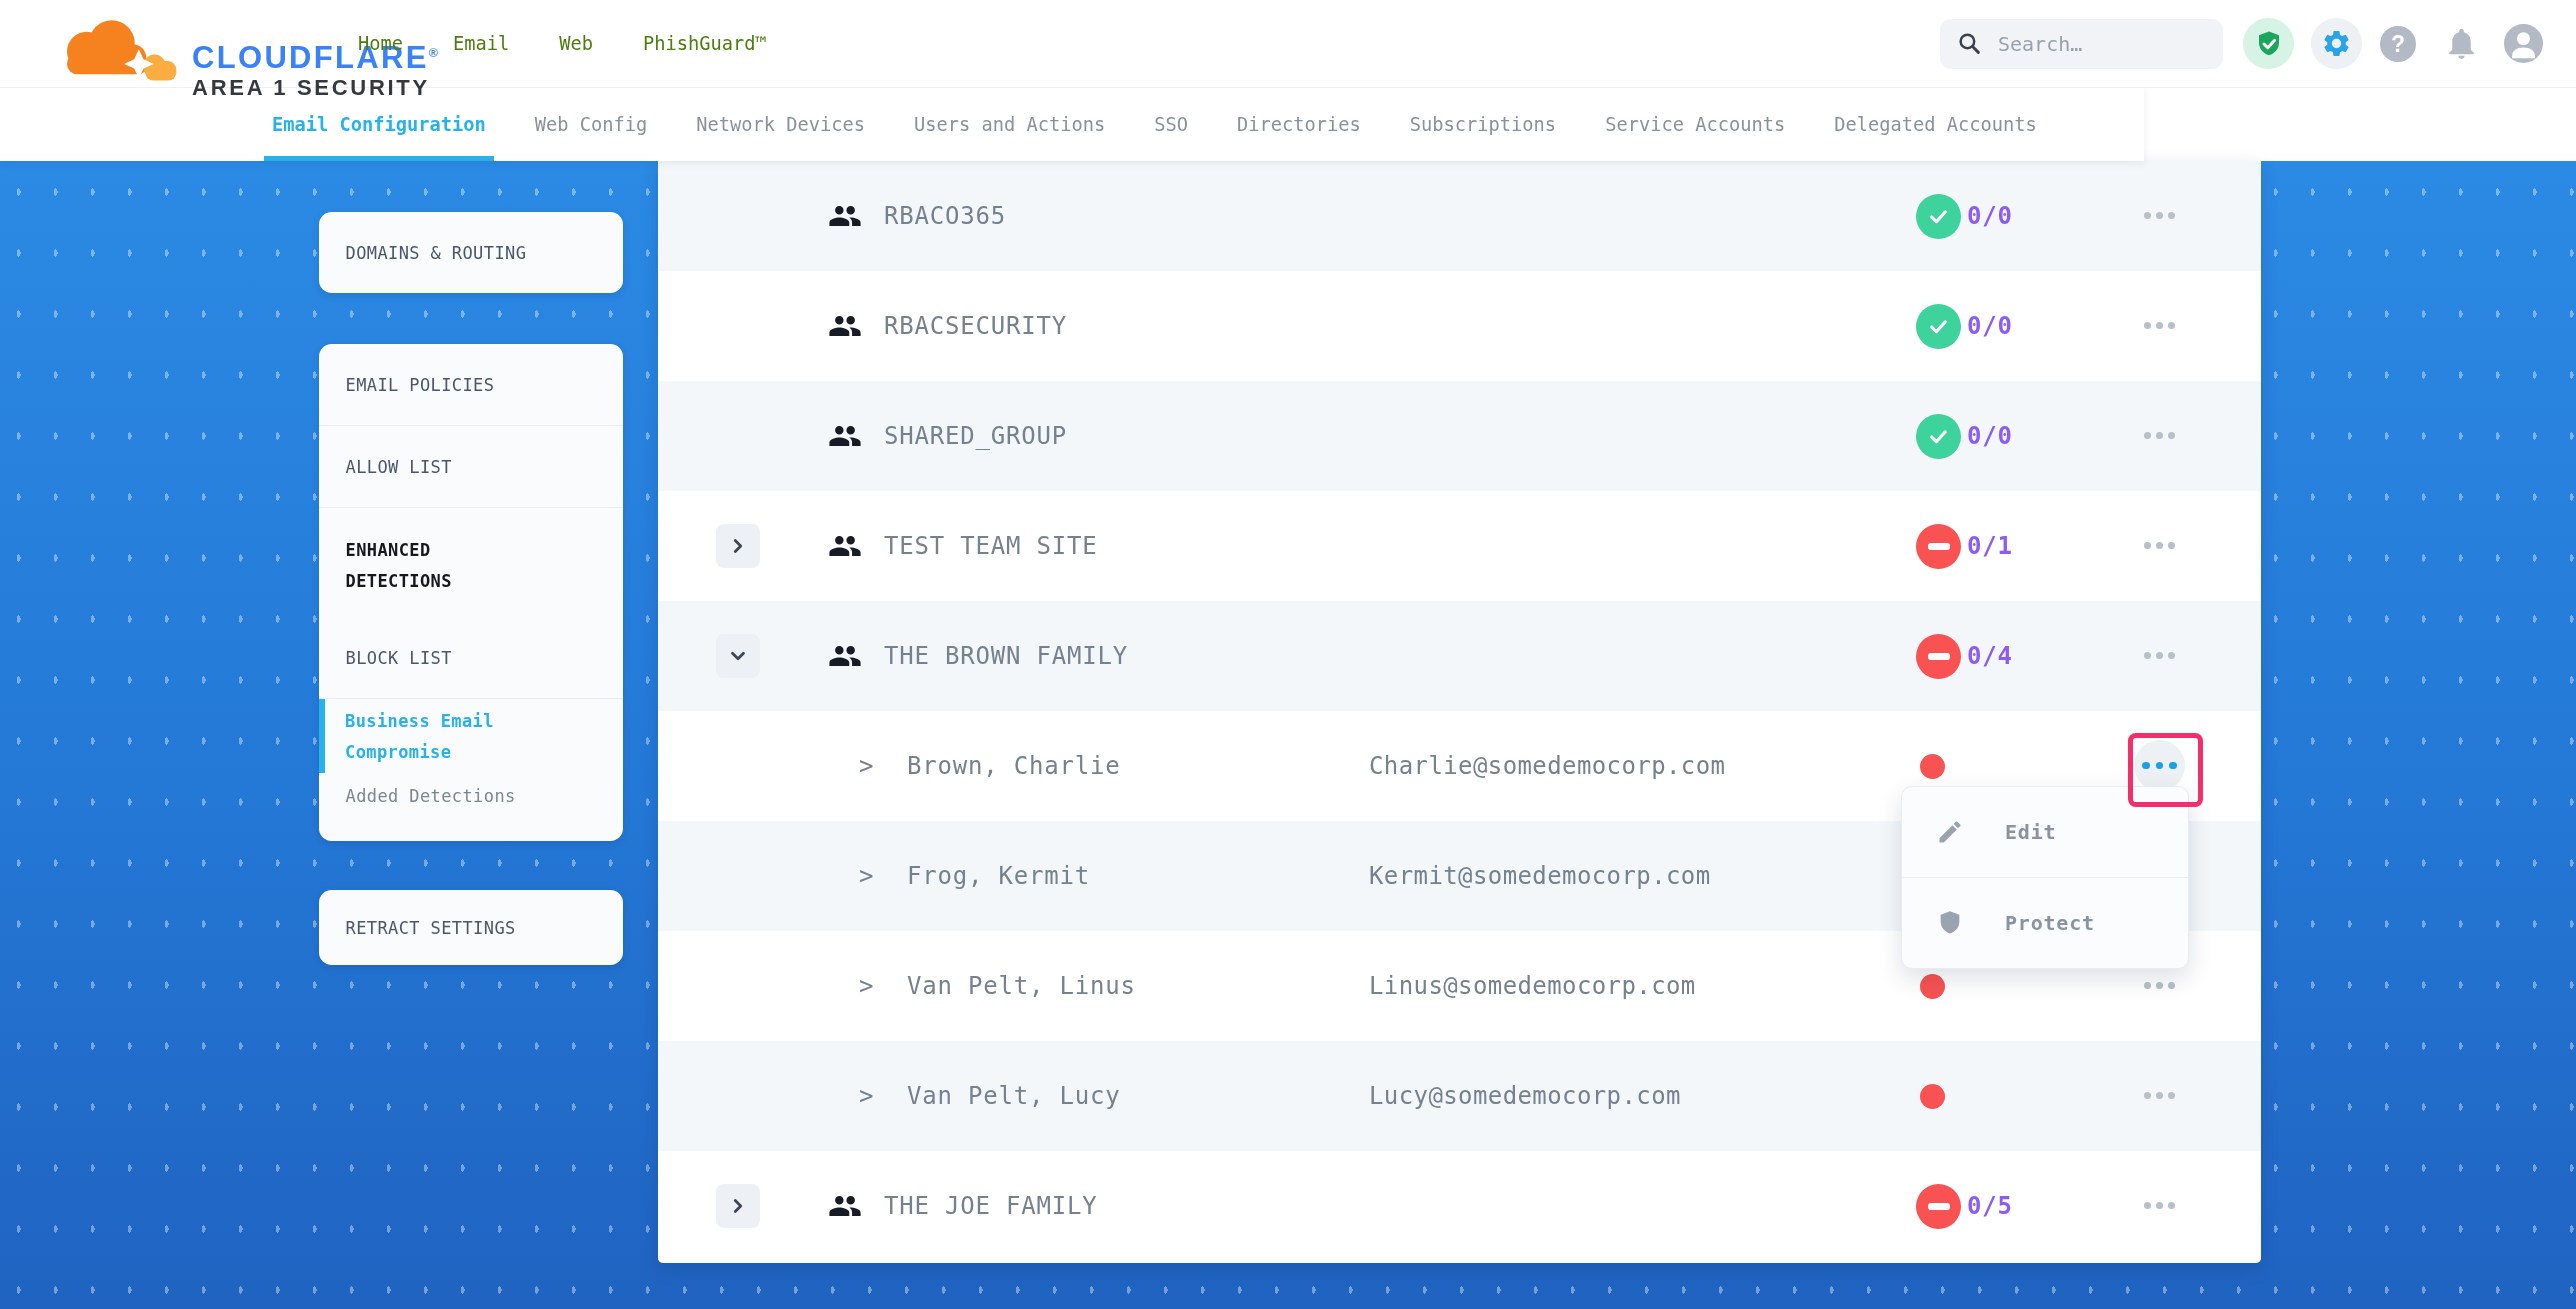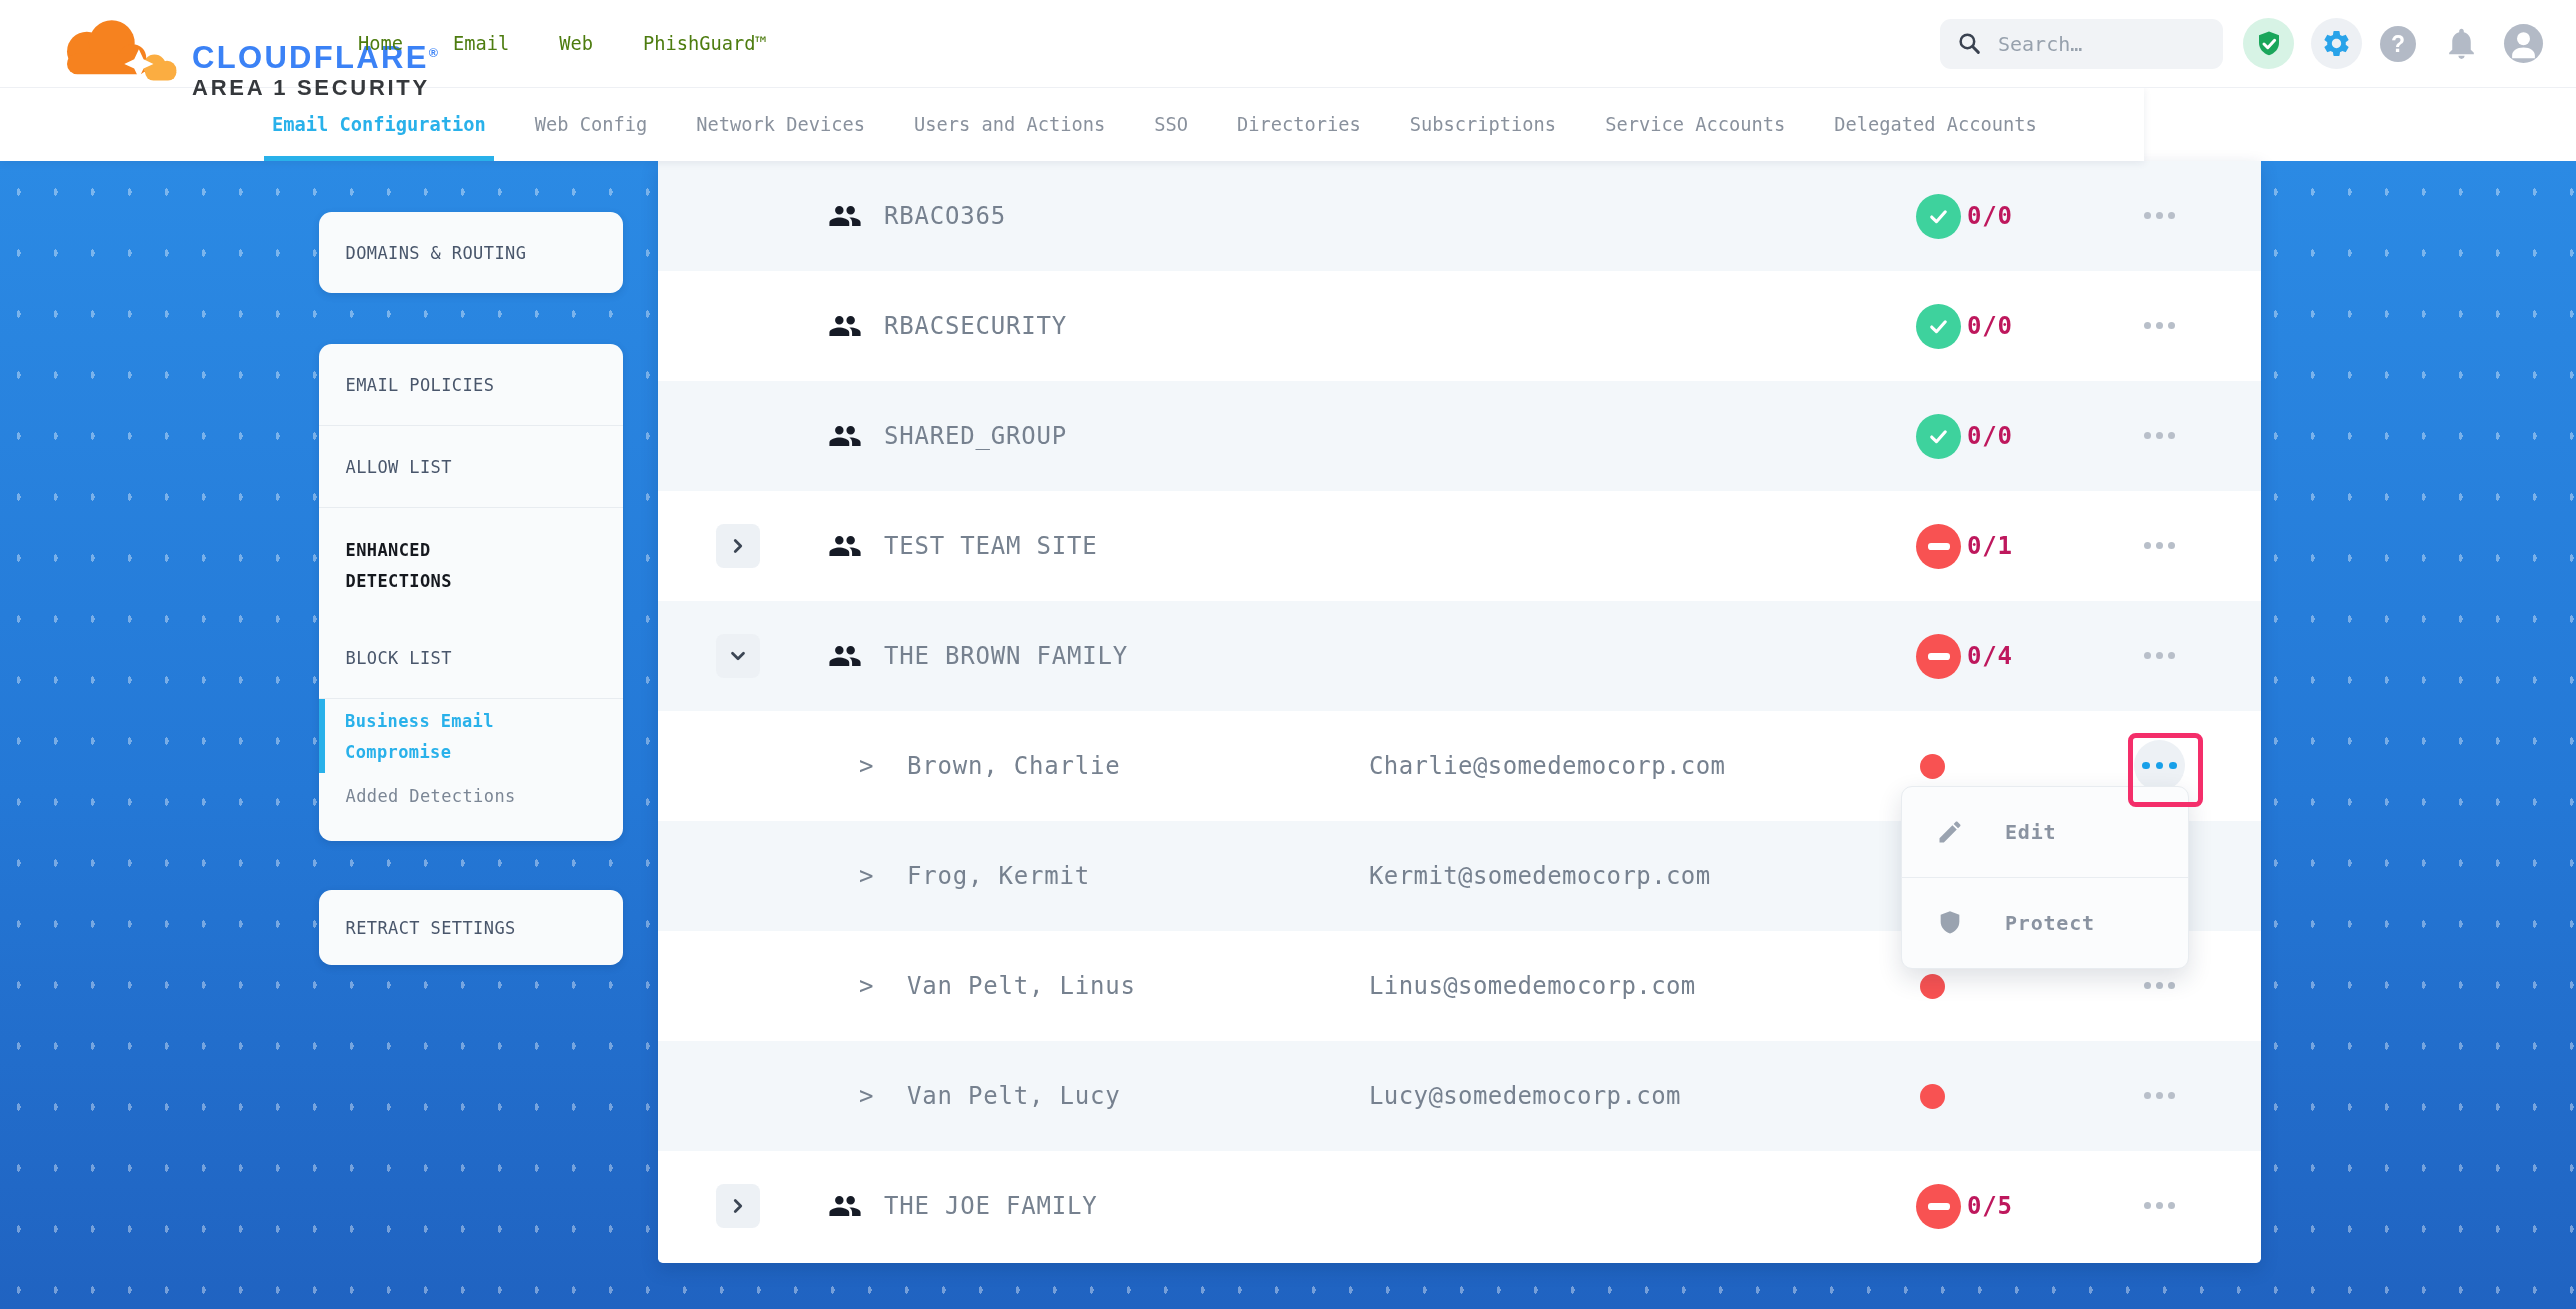--- a/index.html
+++ b/index.html
@@ -73,21 +73,21 @@
   .p-name{position:absolute;left:249px;top:0;height:100%;display:flex;align-items:center;
     font-size:24px;color:#76818f;letter-spacing:0.8px;white-space:nowrap;}
   .p-email{position:absolute;left:711px;top:0;height:100%;display:flex;align-items:center;
     font-size:24px;color:#76818f;letter-spacing:0.4px;white-space:nowrap;}
   .badge{position:absolute;left:1258px;top:33px;width:45px;height:45px;border-radius:50%;
     display:flex;align-items:center;justify-content:center;}
   .badge.ok{background:#3ed29d;}
   .badge.blocked{background:#f85252;}
   .badge .minus{width:22px;height:6.2px;border-radius:3.1px;background:#fff;}
   .count{position:absolute;left:1309px;top:0;height:100%;display:flex;align-items:center;
-    font-size:24px;font-weight:bold;color:#be185d;letter-spacing:0.8px;}
+    font-size:24px;font-weight:bold;color:#8b5cf6;letter-spacing:0.8px;}
   .p-dot{position:absolute;left:1262px;top:43px;width:25px;height:25px;border-radius:50%;background:#f85252;}
   .dots-btn{position:absolute;left:1476px;top:29px;width:51px;height:51px;border-radius:50%;
     display:flex;align-items:center;justify-content:center;gap:5.4px;cursor:pointer;}
   .dots-btn i{display:block;width:7px;height:7px;border-radius:50%;background:#b8bfc9;}
   .dots-btn.hl{background:#edf1f5;z-index:70;}
   .dots-btn.hl i{background:#18a0e9;width:7.8px;height:7.8px;}
   
   #ctx-menu{position:absolute;left:1901px;top:786px;width:286px;background:#fbfcfd;
     border:0.8px solid #e8ecf0;border-radius:11px;box-shadow:0 9.3px 25px rgba(25,40,70,.14);
     z-index:50;overflow:hidden;}

